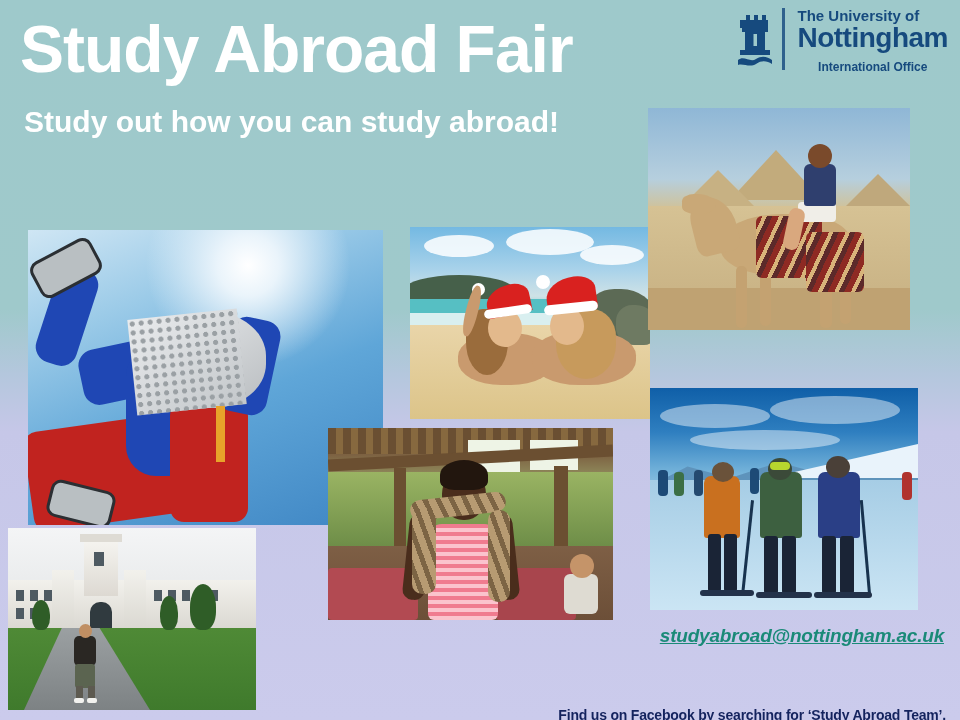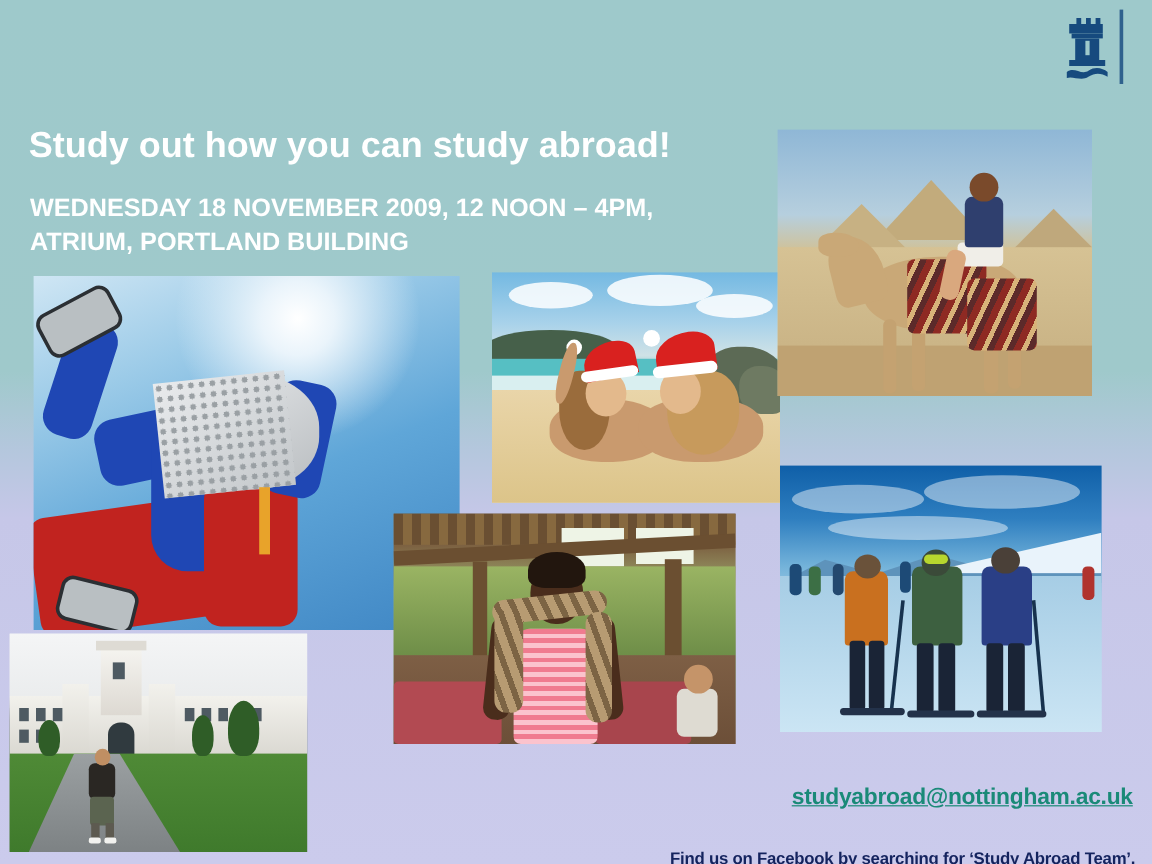--- a/index.html
+++ b/index.html
@@ -115,51 +115,53 @@
   .cp-man-shirt{background:#2a2723;border-radius:5px;}
   .cp-man-short{background:#5b6450;border-radius:3px;}
   .cp-man-head{background:#c08f63;border-radius:50%;}
 
   
   .f-link{
     position:absolute;right:16px;font-size:19px;font-weight:bold;
     color:#1a8a78;text-decoration:underline;white-space:nowrap;letter-spacing:-.2px;
   }
   #f-url{top:634px;}
-  #f-mail{top:654px;}
+  #f-mail{top:625px;font-style:italic;}
   #f-fb{
     position:absolute;right:14px;top:707px;
     font-size:14px;font-weight:bold;color:#14235e;white-space:nowrap;letter-spacing:-.2px;
   }
 </style>
 </head>
 <body>
 
 <div id="poster">
 
+  <div class="title">Study Abroad Fair</div>
   <div class="subtitle">Study out how you can study abroad!</div>
-  <div class="datelines">
-    <div>WEDNESDAY 18 NOVEMBER 2009, 12 NOON – 4PM,</div>
-    <div>ATRIUM, PORTLAND BUILDING</div>
-  </div>
 
   <div class="logo">
     <span class="logo-mark">
       <svg viewBox="0 0 38 60" width="38" height="60" aria-hidden="true">
         <g fill="#164a7e">
           <path d="M6 12h4v-5h4v5h4v-5h4v5h4v-5h4v5h2v8H4v-8z"></path>
           <rect x="6" y="20" width="26" height="4"></rect>
           <path d="M9 24h20v22H9z"></path>
           <rect x="17.5" y="26" width="3.5" height="12" fill="#9ec9cb"></rect>
           <rect x="4" y="42" width="30" height="5"></rect>
           <path d="M2 52c6-5 12 3 18-1s12-2 16 1v4c-5-3-10-4-16 0s-13-1-18 1z"></path>
         </g>
       </svg>
     </span>
     <span class="logo-divider"></span>
+    <span class="logo-text">
+      <span class="logo-l1">The University of</span>
+      <span class="logo-l2">Nottingham</span>
+      <span class="logo-l3">International Office</span>
+    </span>
   </div>
 
   <div class="photo" id="ph-sky">
     <div class="lay sd-limb" style="left:18px;top:36px;width:42px;height:100px;transform:rotate(18deg);"></div>
     <div class="lay sd-shoe" style="left:4px;top:18px;width:62px;height:34px;transform:rotate(-28deg);"></div>
     <div class="lay sd-limb" style="left:52px;top:110px;width:120px;height:56px;transform:rotate(-12deg);"></div>
     <div class="lay sd-red" style="left:0px;top:190px;width:190px;height:100px;transform:rotate(-8deg);"></div>
     <div class="lay sd-limb" style="left:98px;top:116px;width:120px;height:130px;border-radius:30px;"></div>
     <div class="lay sd-red" style="left:142px;top:172px;width:78px;height:120px;"></div>
     <div class="lay sd-limb" style="left:196px;top:88px;width:50px;height:96px;transform:rotate(12deg);"></div>

